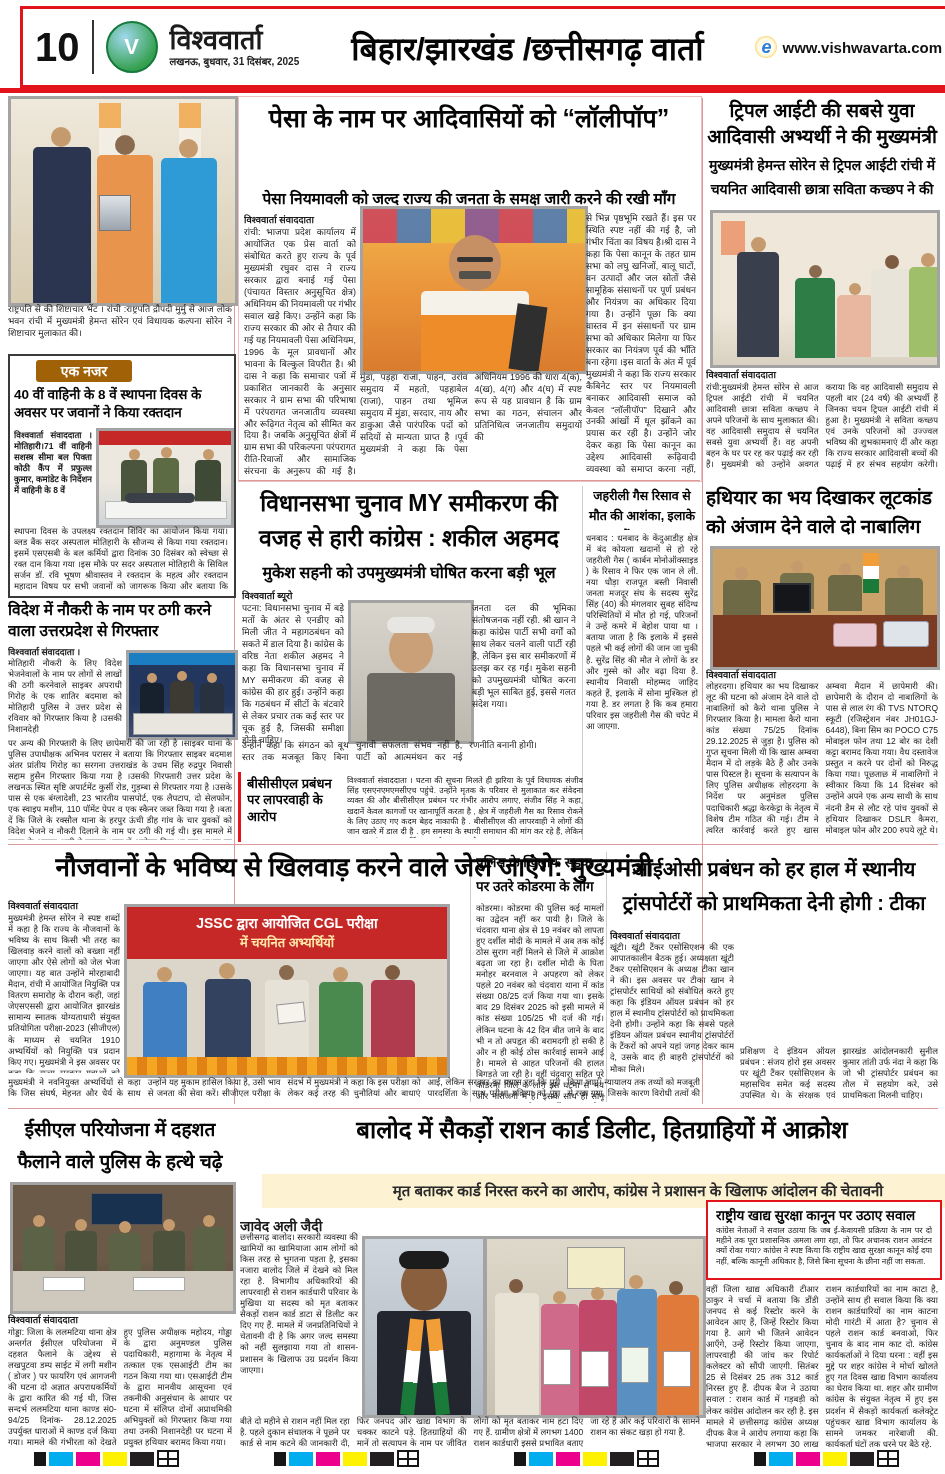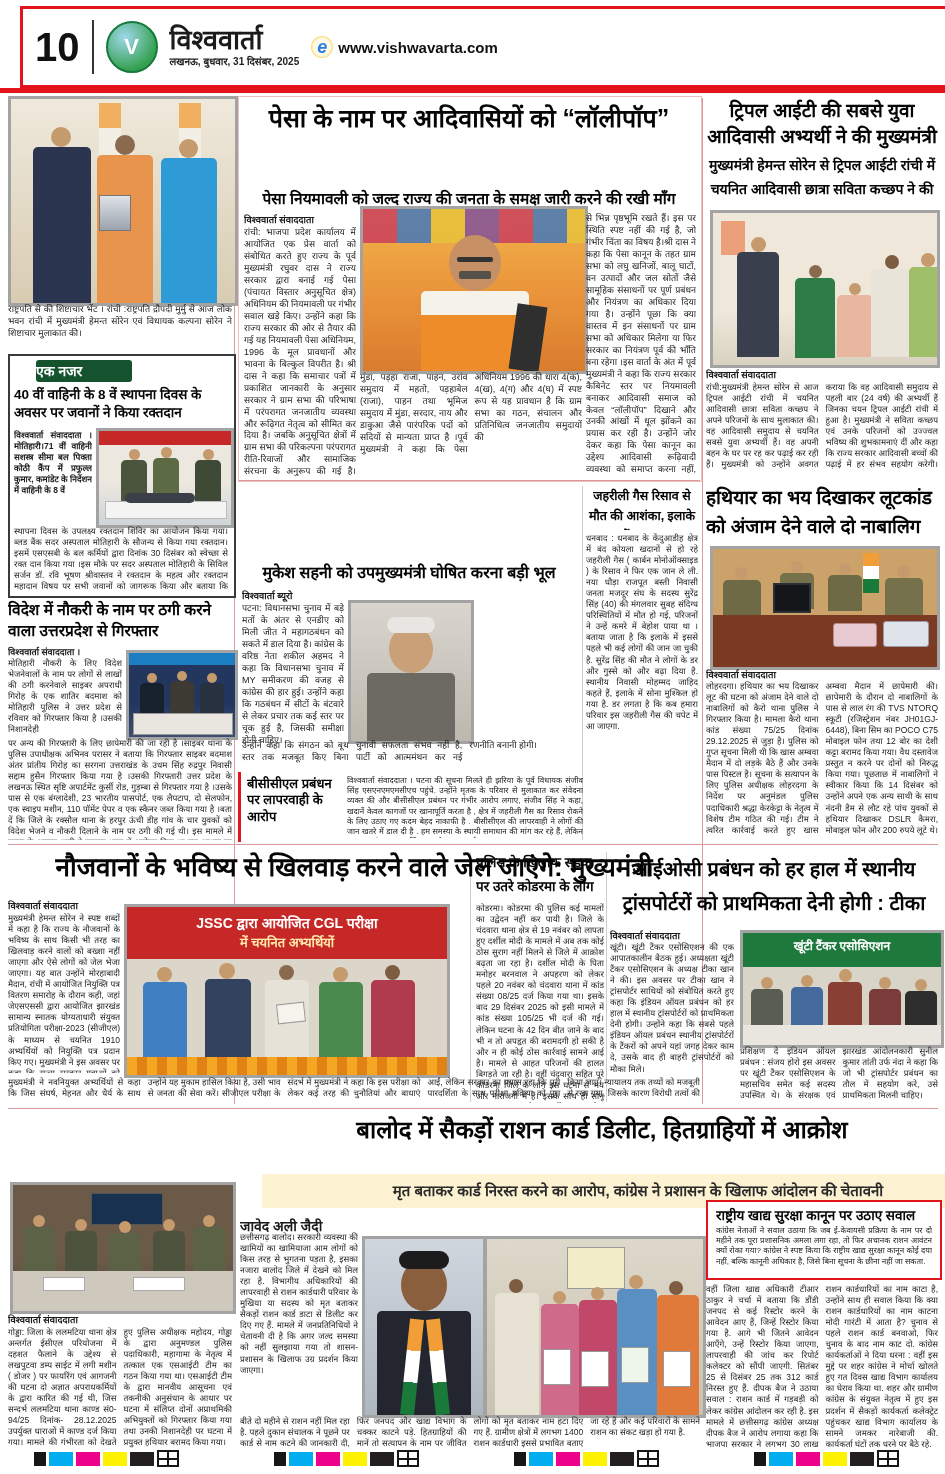--- a/index.html
+++ b/index.html
@@ -30,21 +30,21 @@
         background:radial-gradient(circle at 35% 30%,#9fd8ec,#35a04f 72%);
         display:flex;align-items:center;justify-content:center;color:#fff;font-weight:bold;
         font-size:22px;border:2px solid #157a3c}
   .mast-title{font-size:27px;font-weight:bold;line-height:1.05}
   .mast-date{font-size:10px;font-weight:bold;color:#222}
   .section-title{flex:1;text-align:center;font-size:32px;font-weight:bold;color:#050505}
   .site{display:flex;align-items:center;gap:5px;font-weight:bold;font-size:15px;color:#111}
   .ie{width:22px;height:22px;border-radius:50%;background:#fffbe8;color:#2a7de1;font-weight:bold;
       font-style:italic;font-size:18px;line-height:22px;text-align:center;
       box-shadow:0 0 3px #f0b400 inset}
-  .eklabel{background:#14532d;color:#fff;font-weight:bold;font-size:14px;text-align:left;
+  .eklabel{background:#a16207;color:#fff;font-weight:bold;font-size:14px;text-align:center;
            line-height:22px;border-radius:3px}
   .banner{position:absolute;left:0;top:0;right:0;color:#fff;font-weight:bold;text-align:center;overflow:hidden}
   .cal{position:absolute;display:flex;gap:3px;align-items:center}
   .cal i{display:block;width:24px;height:14px}
   .reg{display:block;width:18px;height:13px;border:2px solid #161616;position:relative}
   .reg:before{content:"";position:absolute;left:50%;top:0;bottom:0;width:2px;background:#161616;transform:translateX(-50%)}
   .reg:after{content:"";position:absolute;top:50%;left:0;right:0;height:2px;background:#161616;transform:translateY(-50%)}
   .sub-yellow{background:#fdf3d3;font-weight:bold;color:#2a2a2a}
 </style>
 </head>
@@ -55,20 +55,21 @@
   <div class="abs hdr" style="left:20px;top:6px;width:907px;height:76px">
     <div class="pgnum">10</div>
     <div class="pgd"></div>
     <div class="logo">
         <span>V</span>
       </div>
     <div>
       <div class="mast-title">विश्ववार्ता</div>
       <div class="mast-date">लखनऊ, बुधवार, 31 दिसंबर, 2025</div>
     </div>
+    <div class="section-title">बिहार/झारखंड /छत्तीसगढ़ वार्ता</div>
     <div class="site">
       <span class="ie">e</span>
       <span>www.vishwavarta.com</span>
     </div>
   </div>
   <div class="abs" style="left:0;top:88px;width:945px;height:5px;background:#e2131b"></div>
 
   <div class="abs vr" style="left:234px;top:98px;height:1006px"></div>
   <div class="abs vr" style="left:702px;top:98px;height:1006px"></div>
   <div class="abs vr" style="left:582px;top:486px;height:354px;background:#ccc"></div>
@@ -137,29 +138,31 @@
     <div class="abs" style="left:0;top:0;width:100%;height:34px;background:repeating-linear-gradient(90deg,#c8385e 0 34px,#3a74c0 34px 68px,#e6c33a 68px 102px,#7a4ba0 102px 136px);opacity:.8"></div>
     <div class="hd" style="left:86px;top:26px;width:52px;height:56px;background:#c79064"></div>
     <div class="abs" style="left:94px;top:48px;width:36px;height:5px;background:#333;border-radius:2px"></div>
     <div class="abs" style="left:96px;top:62px;width:32px;height:8px;background:#54504a;border-radius:2px"></div>
     <div class="bd" style="left:58px;top:82px;width:108px;height:80px;background:linear-gradient(180deg,#f5f2ea 30%,#ef8c2a 30%)"></div>
     <div class="abs" style="left:150px;top:96px;width:30px;height:66px;background:#2f2f2f;transform:rotate(8deg)"></div>
   </div>
   <div class="abs jt b9 c2" style="left:360px;top:372px;width:222px;height:104px">मुंडा, पड़हा राजा, पाहन, उरांव समुदाय में महतो, पड़हाबेल (राजा), पाहन तथा भूमिज समुदाय में मुंडा, सरदार, नाय और डाकुआ जैसे पारंपरिक पदों को सदियों से मान्यता प्राप्त है ।पूर्व मुख्यमंत्री ने कहा कि पेसा अधिनियम 1996 की धारा 4(क), 4(ख), 4(ग) और 4(घ) में स्पष्ट रूप से यह प्रावधान है कि ग्राम सभा का गठन, संचालन और प्रतिनिधित्व जनजातीय समुदायों की</div>
   <div class="abs jt b9" style="left:586px;top:213px;width:110px;height:263px">से भिन्न पृष्ठभूमि रखते हैं। इस पर स्थिति स्पष्ट नहीं की गई है, जो गंभीर चिंता का विषय है।श्री दास ने कहा कि पेसा कानून के तहत ग्राम सभा को लघु खनिजों, बालू घाटों, वन उत्पादों और जल स्रोतों जैसे सामूहिक संसाधनों पर पूर्ण प्रबंधन और नियंत्रण का अधिकार दिया गया है। उन्होंने पूछा कि क्या वास्तव में इन संसाधनों पर ग्राम सभा को अधिकार मिलेगा या फिर सरकार का नियंत्रण पूर्व की भाँति बना रहेगा ।इस वार्ता के अंत में पूर्व मुख्यमंत्री ने कहा कि राज्य सरकार कैबिनेट स्तर पर नियमावली बनाकर आदिवासी समाज को केवल “लॉलीपॉप” दिखाने और उनकी आंखों में धूल झोंकने का प्रयास कर रही है।   उन्होंने जोर देकर कहा कि पेसा कानून का उद्देश्य आदिवासी रूढ़िवादी व्यवस्था को समाप्त करना नहीं, बल्कि उसे कानूनी संरक्षण देकर और अधिक सशक्त बनाना है, ताकि आदिवासी समुदाय अपनी सांस्कृतिक पहचान, पारंपरिक न्याय प्रणाली और प्राकृतिक संसाधनों पर अपना अधिकार बनाए रख सकें।</div>
 
+  <div class="abs hl ctr" style="left:240px;top:486px;width:338px;height:72px;font-size:23px;line-height:1.5">विधानसभा चुनाव MY समीकरण की वजह से हारी कांग्रेस : शकील अहमद</div>
   <div class="abs hl ctr" style="left:240px;top:561px;width:338px;height:24px;font-size:16px">मुकेश सहनी को उपमुख्यमंत्री घोषित करना बड़ी भूल</div>
   <div class="abs by" style="left:242px;top:589px;width:120px">विश्ववार्ता ब्यूरो</div>
   <div class="abs jt b9" style="left:242px;top:603px;width:102px;height:164px">पटना: विधानसभा चुनाव में बड़े मतों के अंतर से एनडीए को मिली जीत ने महागठबंधन को सकते में डाल दिया है। कांग्रेस के वरिष्ठ नेता शकील अहमद ने कहा कि विधानसभा चुनाव में MY समीकरण की वजह से कांग्रेस की हार हुई। उन्होंने कहा कि गठबंधन में सीटों के बंटवारे से लेकर प्रचार तक कई स्तर पर चूक हुई है, जिसकी समीक्षा होनी चाहिए।</div>
   <div class="abs photo" style="left:348px;top:600px;width:120px;height:138px">
     <div class="abs" style="inset:0;background:linear-gradient(180deg,#d9d5cd,#bdb8ae)"></div>
     <div class="hd" style="left:38px;top:22px;width:44px;height:48px;background:#caa078"></div>
     <div class="abs" style="left:36px;top:14px;width:48px;height:16px;border-radius:8px;background:#e8e6e2"></div>
     <div class="bd" style="left:16px;top:70px;width:88px;height:68px;background:#6d6a63"></div>
   </div>
+  <div class="abs jt b9" style="left:472px;top:603px;width:104px;height:164px">जनता दल की भूमिका संतोषजनक नहीं रही.   श्री खान ने कहा कांग्रेस पार्टी सभी वर्गों को साथ लेकर चलने वाली पार्टी रही है, लेकिन इस बार समीकरणों में उलझ कर रह गई। मुकेश सहनी को उपमुख्यमंत्री घोषित करना बड़ी भूल साबित हुई, इससे गलत संदेश गया।</div>
   <div class="abs jt b9 c3" style="left:242px;top:740px;width:334px;height:28px">उन्होंने कहा कि संगठन को बूथ स्तर तक मजबूत किए बिना चुनावी सफलता संभव नहीं है, पार्टी को आत्ममंथन कर नई रणनीति बनानी होगी।</div>
 
   <div class="abs hl ctr" style="left:586px;top:486px;width:112px;height:44px;font-size:12.5px;line-height:1.6">जहरीली गैस रिसाव से मौत की आशंका, इलाके में दहशत</div>
   <div class="abs jt b85" style="left:586px;top:533px;width:112px;height:306px">धनबाद : धनबाद के केंदुआडीह क्षेत्र में बंद कोयला खदानों से हो रहे जहरीली गैस ( कार्बन मोनोऑक्साइड ) के रिसाव ने फिर एक जान ले ली. नया धौड़ा राजपूत बस्ती निवासी जनता मजदूर संघ के सदस्य सुरेंद्र सिंह (40) की मंगलवार सुबह संदिग्ध परिस्थितियों में मौत हो गई, परिजनों ने उन्हें कमरे में बेहोश पाया था । बताया जाता है कि इलाके में इससे पहले भी कई लोगों की जान जा चुकी है. सुरेंद्र सिंह की मौत ने लोगों के डर और गुस्से को और बढ़ा दिया है. स्थानीय निवासी मोहम्मद जाहिद कहते हैं, इलाके में सोना मुश्किल हो गया है. डर लगता है कि कब हमारा परिवार इस जहरीली गैस की चपेट में आ जाएगा.</div>
 
   <div class="abs" style="left:238px;top:772px;width:344px;height:70px;border-left:3px solid #e2131b">
     <div class="abs hl" style="left:6px;top:4px;width:94px;height:62px;font-size:13px;line-height:1.25">बीसीसीएल प्रबंधन पर लापरवाही के आरोप</div>
     <div class="abs jt b8" style="left:106px;top:4px;width:236px;height:62px">विश्ववार्ता संवाददाता । घटना की सूचना मिलते ही झरिया के पूर्व विधायक संजीव सिंह एसएनएमएमसीएच पहुंचे. उन्होंने मृतक के परिवार से मुलाकात कर संवेदना व्यक्त की और बीसीसीएल प्रबंधन पर गंभीर आरोप लगाए, संजीव सिंह ने कहा, खदानें केवल कागजों पर खानापूर्ति करता है , क्षेत्र में जहरीली गैस का रिसाव रोकने के लिए उठाए गए कदम बेहद नाकाफी है . बीसीसीएल की लापरवाही ने लोगों की जान खतरे में डाल दी है . हम समस्या के स्थायी समाधान की मांग कर रहे हैं, लेकिन हर बार प्रबंधन खानापूर्ति कर आगे बढ़ जाता है .</div>
   </div>
 
@@ -223,37 +226,23 @@
     <div class="abs" style="left:0;top:150px;width:320px;height:18px;background:repeating-linear-gradient(90deg,#f5a623 0 10px,#e08214 10px 20px)"></div>
   </div>
   <div class="abs jt b85 c5" style="left:8px;top:1077px;width:692px;height:28px">मुख्यमंत्री ने नवनियुक्त अभ्यर्थियों से कहा कि जिस संघर्ष, मेहनत और धैर्य के साथ उन्होंने यह मुकाम हासिल किया है, उसी भाव से जनता की सेवा करें। सीजीएल परीक्षा के संदर्भ में मुख्यमंत्री ने कहा कि इस परीक्षा को लेकर कई तरह की चुनौतियां और बाधाएं आईं, लेकिन सरकार का प्रयास रहा कि पूरी पारदर्शिता के साथ परीक्षा प्रक्रिया को पूरा किया जाए। न्यायालय तक तथ्यों को मजबूती से रखा गया, जिसके कारण विरोधी तत्वों की साजिशें विफल हुईं। उन्होंने युवाओं से आह्वान किया कि वे एक-दूसरे को आगे बढ़ने में सहयोग करें, क्योंकि जब हर युवा आत्मनिर्भर बनेगा, तभी राज्य मजबूत होगा।</div>
 
   <div class="abs hl" style="left:476px;top:851px;width:128px;height:50px;font-size:13.5px;line-height:1.75">पुलिस के खिलाफ सड़क पर उतरे कोडरमा के लोग</div>
   <div class="abs jt b85" style="left:476px;top:903px;width:128px;height:200px">कोडरमा। कोडरमा की पुलिस कई मामलों का उद्वेदन नहीं कर पायी है। जिले के चंदवारा थाना क्षेत्र से 19 नवंबर को लापता हुए दर्शील मोदी के मामले में अब तक कोई ठोस सुराग नहीं मिलने से जिले में आक्रोश बढ़ता जा रहा है। दर्शील मोदी के पिता मनोहर बरनवाल ने अपहरण को लेकर पहले 20 नवंबर को चंदवारा थाना में कांड संख्या 08/25 दर्ज किया गया था।   इसके बाद 29 दिसंबर 2025 को इसी मामले में कांड संख्या 105/25 भी दर्ज की गई। लेकिन घटना के 42 दिन बीत जाने के बाद भी न तो अपहृत की बरामदगी हो सकी है और न ही कोई ठोस कार्रवाई सामने आई है। मामले से आहत परिजनों की हालत बिगड़ते जा रही है। वहीं चंदवारा सहित पूरे कोडरमा जिले के लोग इस घटना से भय और नाराजगी में हैं। इसके साथ ही सोनू साव हत्याकांड और 3 वर्षीय मासूम सैफ अली की हत्या मामले में भी पुलिस की विफलता पर सवाल उठाये गए ।</div>
 
   <div class="abs hl ctr" style="left:610px;top:852px;width:328px;height:72px;font-size:20px;line-height:1.7">आईओसी प्रबंधन को हर हाल में स्थानीय ट्रांसपोर्टरों को प्राथमिकता देनी होगी  : टीका खान</div>
   <div class="abs by" style="left:610px;top:929px;width:140px">विश्ववार्ता संवाददाता</div>
   <div class="abs jt b85" style="left:610px;top:942px;width:124px;height:162px">खूंटी। खूंटी टैंकर एसोसिएशन की एक आपातकालीन बैठक हुई।  अध्यक्षता खूंटी टैंकर एसोसिएशन के अध्यक्ष टीका खान ने की। इस अवसर पर टीका खान ने ट्रांसपोर्टर साथियों को संबोधित करते हुए कहा कि इंडियन ऑयल प्रबंधन को हर हाल में स्थानीय ट्रांसपोर्टरों को प्राथमिकता देनी होगी। उन्होंने कहा कि सबसे पहले इंडियन ऑयल प्रबंधन स्थानीय ट्रांसपोर्टरों के टैंकरों को अपने यहां जगह देकर काम दे, उसके बाद ही बाहरी ट्रांसपोर्टरों को मौका मिले।</div>
-  <div class="abs photo" style="left:740px;top:930px;width:198px;height:112px">
-    <div class="abs" style="inset:0;background:linear-gradient(180deg,#1e7a3c 0 34px,#d9d4c8 34px)"></div>
-    <div class="banner" style="top:4px;font-size:12px">खूंटी टैंकर एसोसिएशन</div>
-    <div class="hd" style="left:18px;top:44px;width:12px;height:12px"></div>
-    <div class="bd" style="left:8px;top:56px;width:32px;height:36px;background:#5a5e52"></div>
-    <div class="hd" style="left:58px;top:42px;width:12px;height:12px"></div>
-    <div class="bd" style="left:48px;top:54px;width:32px;height:38px;background:#44699c"></div>
-    <div class="hd" style="left:96px;top:36px;width:13px;height:13px"></div>
-    <div class="bd" style="left:85px;top:49px;width:34px;height:44px;background:#8a3f35"></div>
-    <div class="hd" style="left:136px;top:44px;width:12px;height:12px"></div>
-    <div class="bd" style="left:126px;top:56px;width:32px;height:36px;background:#7a3b3b"></div>
-    <div class="hd" style="left:172px;top:46px;width:12px;height:12px"></div>
-    <div class="bd" style="left:162px;top:58px;width:32px;height:34px;background:#2e2e2e"></div>
-    <div class="abs" style="left:0;top:92px;width:198px;height:20px;background:#e9e6df"></div>
-  </div>
   <div class="abs jt b85 c2" style="left:740px;top:1046px;width:198px;height:58px">प्रशिक्षण दे इंडियन ऑयल प्रबंधन :   संजय होरो इस अवसर पर खूंटी टैंकर एसोसिएशन के महासचिव समेत कई सदस्य उपस्थित थे।   के संरक्षक एवं झारखंड आंदोलनकारी सुनील कुमार तांती उर्फ नंदा ने कहा कि जो भी ट्रांसपोर्टर प्रबंधन का तौल में सहयोग करे, उसे प्राथमिकता मिलनी चाहिए।</div>
 
+  <div class="abs hl ctr" style="left:8px;top:1114px;width:224px;height:64px;font-size:19px;line-height:1.7">ईसीएल परियोजना में दहशत फैलाने वाले पुलिस के हत्थे चढ़े</div>
   <div class="abs photo" style="left:10px;top:1182px;width:220px;height:126px">
     <div class="abs" style="inset:0;background:linear-gradient(180deg,#6b5a48 60%,#4c4236)"></div>
     <div class="abs" style="left:78px;top:8px;width:70px;height:30px;background:#17314e;border:1px solid #555"></div>
     <div class="hd" style="left:20px;top:30px;width:12px;height:12px"></div>
     <div class="bd" style="left:10px;top:42px;width:32px;height:44px;background:#5c6246"></div>
     <div class="hd" style="left:62px;top:34px;width:12px;height:12px"></div>
     <div class="bd" style="left:52px;top:46px;width:32px;height:40px;background:#4c523c"></div>
     <div class="hd" style="left:106px;top:36px;width:12px;height:12px"></div>
     <div class="bd" style="left:96px;top:48px;width:32px;height:38px;background:#5c6246"></div>
     <div class="hd" style="left:150px;top:34px;width:12px;height:12px"></div>

